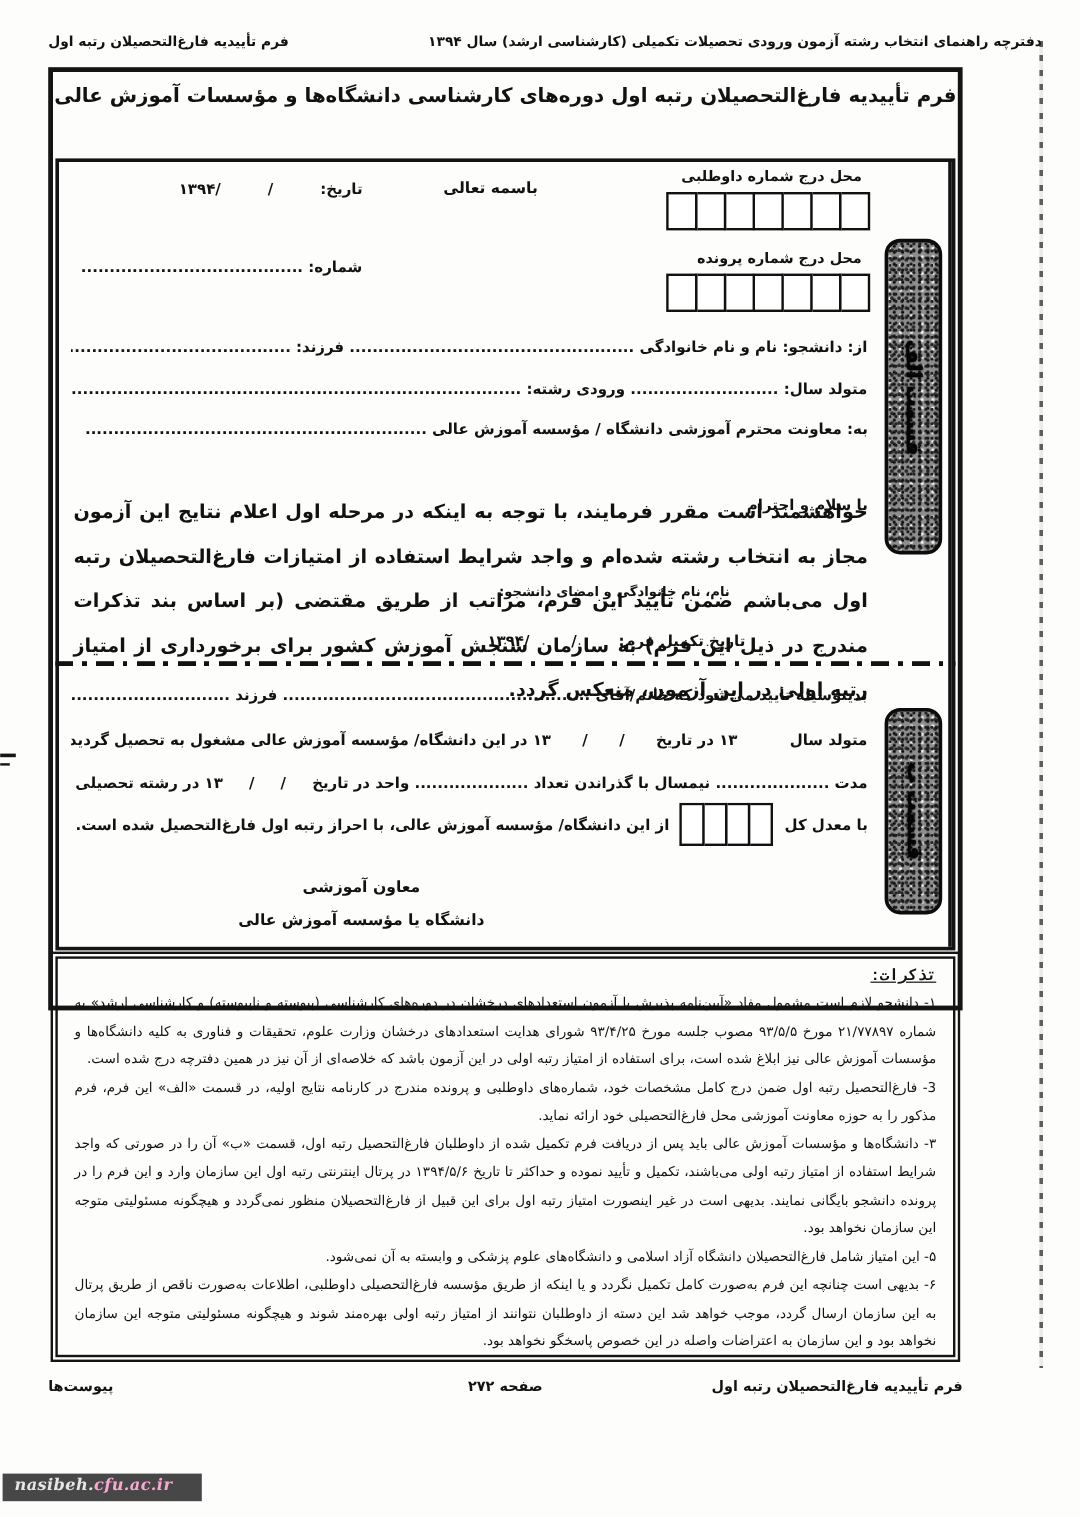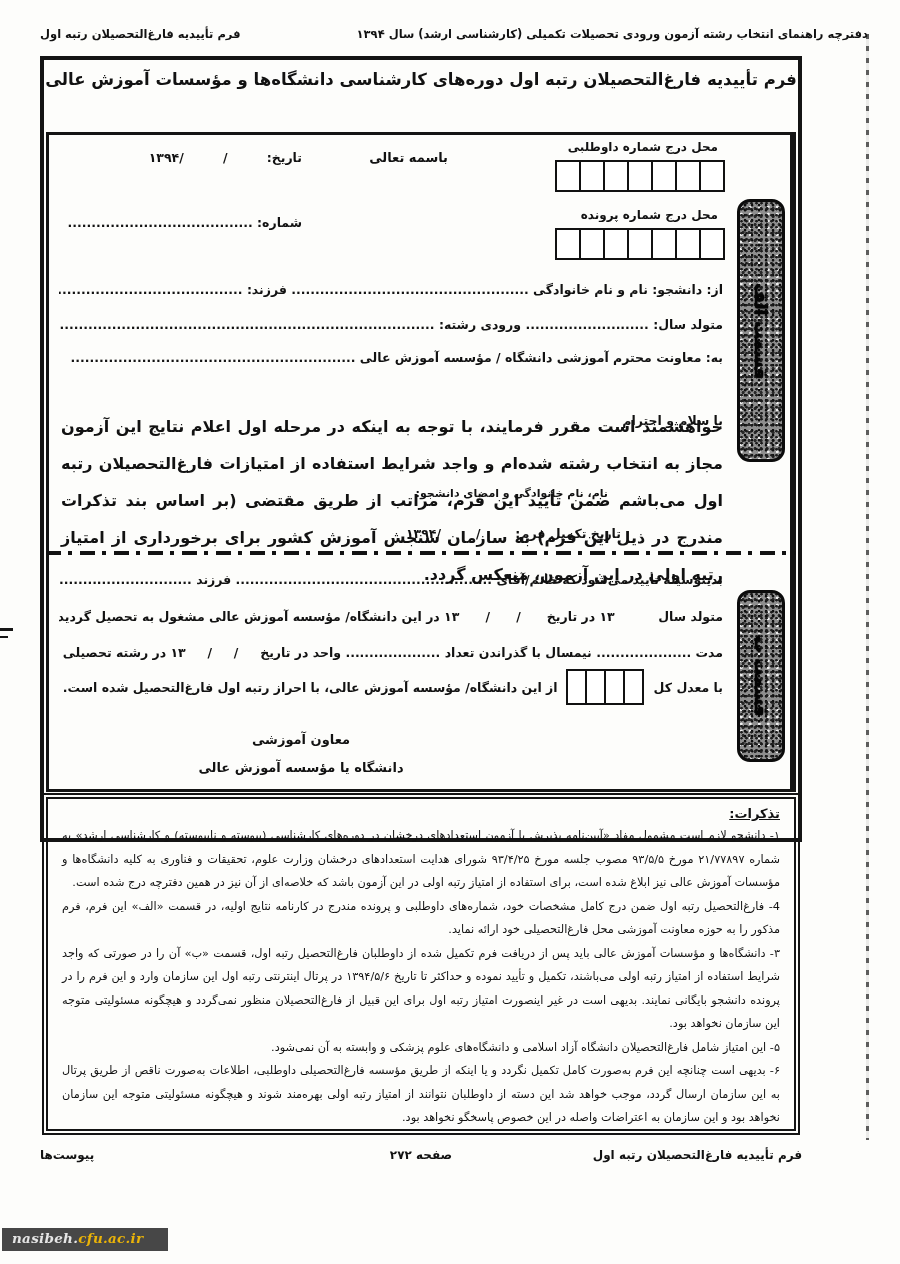--- a/index.html
+++ b/index.html
@@ -46,33 +46,33 @@
       radial-gradient(circle at 52% 82%, #2a2a2a 0 1.2px, transparent 1.9px),
       radial-gradient(circle at 15% 70%, #efefef 0 1px, transparent 1.6px);
     background-size:5px 6px, 7px 5px, 6px 8px, 9px 7px;
     display:flex; align-items:center; justify-content:center; overflow:hidden; }
   .stamp-text{ transform:rotate(90deg); white-space:nowrap; font-weight:800; font-size:17px;
     letter-spacing:3px; color:rgba(5,5,5,.9); text-shadow:0 0 2px #000, 0 0 1px #000; }
   
   .notes-box{ position:absolute; left:2px; right:2px; top:737px; height:334px;
     border:2px solid #141414; outline:2px solid #141414; outline-offset:2px;
     padding:7px 14px 4px 14px; overflow:hidden; }
-  .notes-heading{ font-size:13px; font-weight:800; text-decoration:underline; margin-bottom:3px; }
+  .notes-heading{ font-size:13px; font-weight:800; text-decoration:underline; margin-bottom:3px;font-family:Liberation Mono, monospace; }
   .note-item{ font-size:11.3px; line-height:23.5px; text-align:justify; text-justify:inter-word; }
   
   .page-footer{ position:absolute; top:1148px; left:40px; width:762px;
     display:flex; justify-content:space-between; align-items:center;
     font-size:12px; font-weight:700; }
   .page-footer .center{ position:absolute; left:50%; transform:translateX(-50%); }
   
   .watermark{ position:absolute; left:2px; top:1228px; width:166px; height:23px;
     background:#474747; direction:ltr; text-align:left; padding:2px 0 0 10px;
     font-family:"DejaVu Serif", serif; font-style:italic; font-weight:800; font-size:13.5px;
     letter-spacing:.3px; }
-  .wm-prefix{ color:#e5e5e5; } .wm-suffix{ color:#eab308; }
+  .wm-prefix{ color:#e5e5e5; } .wm-suffix{ color:#f9a8d4; }
   
   .edge-line{ position:absolute; left:866px; top:34px; width:3px; height:1106px;
     background:repeating-linear-gradient(180deg, rgba(25,25,25,.7) 0 5px, rgba(25,25,25,.08) 5px 12px); }
   .margin-dash1{ position:absolute; left:0; top:628px; width:13px; height:3px; background:#161616; }
   .margin-dash2{ position:absolute; left:0; top:636px; width:8px; height:2px; background:#161616; }
 </style>
 </head>
 <body>
 
 <div class="page">
@@ -155,21 +155,21 @@
           <span class="stamp-text">قسمت ب</span>
         </div>
       </div>
 
       <div class="divider-dashdot"></div>
     </div>
 
     <div class="notes-box">
       <div class="notes-heading">تذکرات:</div>
       <div class="note-item">۱- دانشجو لازم است مشمول مفاد «آیین‌نامه پذیرش با آزمون استعدادهای درخشان در دوره‌های کارشناسی (پیوسته و ناپیوسته) و کارشناسی ارشد» به شماره ۲۱/۷۷۸۹۷ مورخ ۹۳/۵/۵ مصوب جلسه مورخ ۹۳/۴/۲۵ شورای هدایت استعدادهای درخشان وزارت علوم، تحقیقات و فناوری به کلیه دانشگاه‌ها و مؤسسات آموزش عالی نیز ابلاغ شده است، برای استفاده از امتیاز رتبه اولی در این آزمون باشد که خلاصه‌ای از آن نیز در همین دفترچه درج شده است.</div>
-      <div class="note-item">4- فارغ‌التحصیل رتبه اول ضمن درج کامل مشخصات خود، شماره‌های داوطلبی و پرونده مندرج در کارنامه نتایج اولیه، در قسمت «الف» این فرم، فرم مذکور را به حوزه معاونت آموزشی محل فارغ‌التحصیلی خود ارائه نماید.</div>
+      <div class="note-item">3- فارغ‌التحصیل رتبه اول ضمن درج کامل مشخصات خود، شماره‌های داوطلبی و پرونده مندرج در کارنامه نتایج اولیه، در قسمت «الف» این فرم، فرم مذکور را به حوزه معاونت آموزشی محل فارغ‌التحصیلی خود ارائه نماید.</div>
       <div class="note-item">۳- دانشگاه‌ها و مؤسسات آموزش عالی باید پس از دریافت فرم تکمیل شده از داوطلبان فارغ‌التحصیل رتبه اول، قسمت «ب» آن را در صورتی که واجد شرایط استفاده از امتیاز رتبه اولی می‌باشند، تکمیل و تأیید نموده و حداکثر تا تاریخ ۱۳۹۴/۵/۶ در پرتال اینترنتی رتبه اول این سازمان وارد و این فرم را در پرونده دانشجو بایگانی نمایند. بدیهی است در غیر اینصورت امتیاز رتبه اول برای این قبیل از فارغ‌التحصیلان منظور نمی‌گردد و هیچگونه مسئولیتی متوجه این سازمان نخواهد بود.</div>
       <div class="note-item">۵- این امتیاز شامل فارغ‌التحصیلان دانشگاه آزاد اسلامی و دانشگاه‌های علوم پزشکی و وابسته به آن نمی‌شود.</div>
       <div class="note-item">۶- بدیهی است چنانچه این فرم به‌صورت کامل تکمیل نگردد و یا اینکه از طریق مؤسسه فارغ‌التحصیلی داوطلبی، اطلاعات به‌صورت ناقص از طریق پرتال به این سازمان ارسال گردد، موجب خواهد شد این دسته از داوطلبان نتوانند از امتیاز رتبه اولی بهره‌مند شوند و هیچگونه مسئولیتی متوجه این سازمان نخواهد بود و این سازمان به اعتراضات واصله در این خصوص پاسخگو نخواهد بود.</div>
     </div>
   </div>
 
   <div class="page-footer">
     <div>فرم تأییدیه فارغ‌التحصیلان رتبه اول</div>
     <div class="center">صفحه ۲۷۲</div>
     <div>پیوست‌ها</div>

